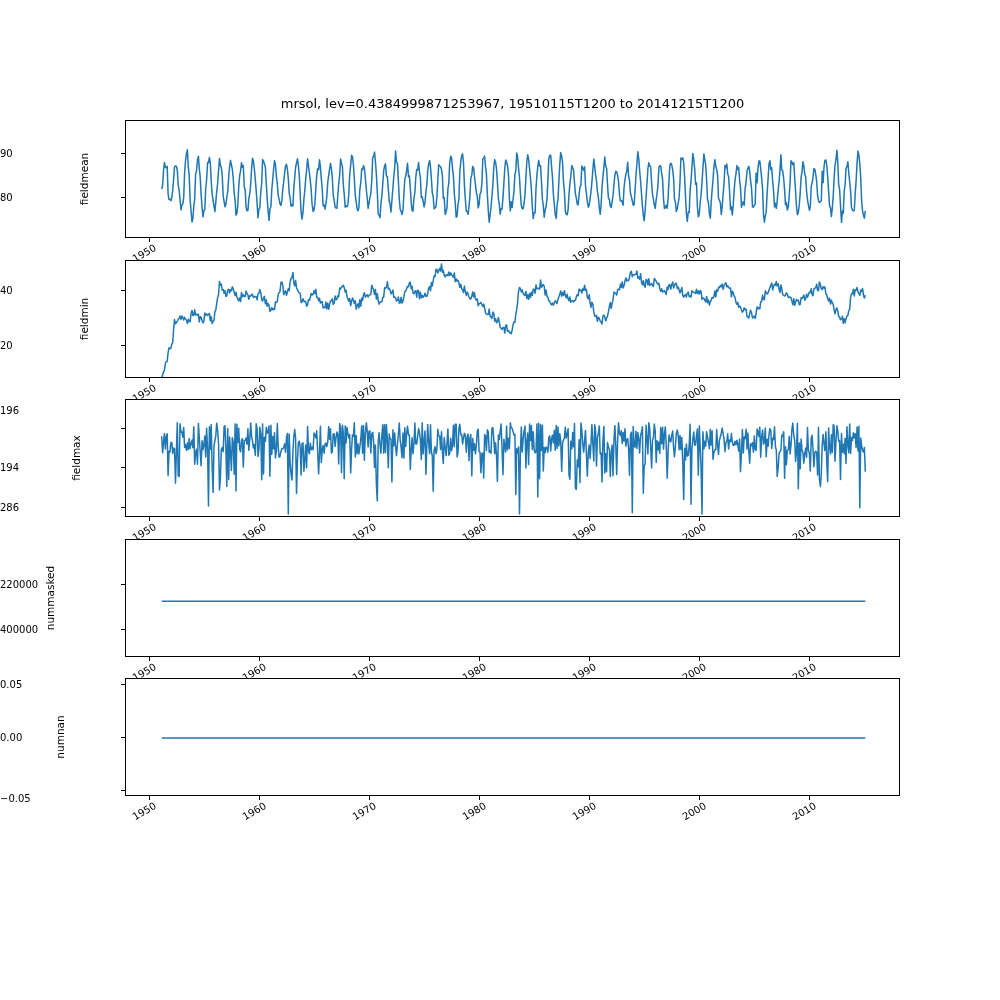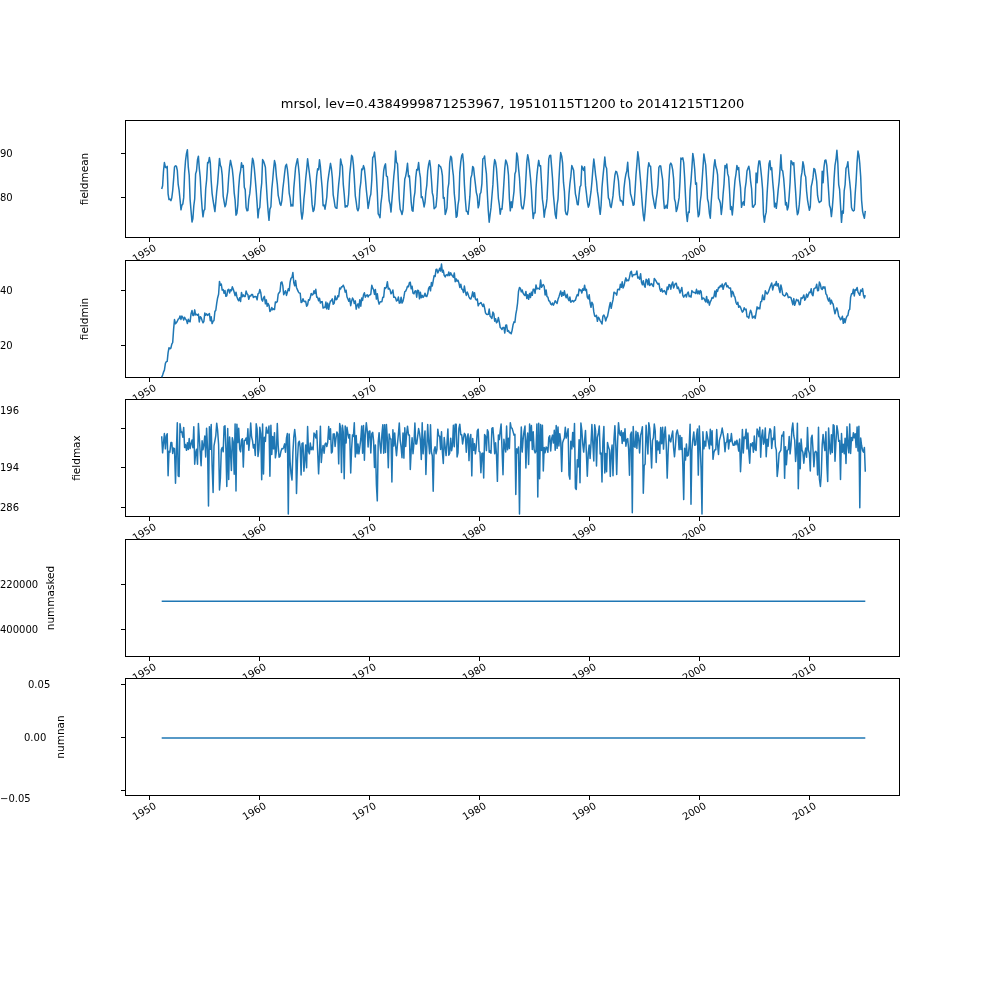--- a/index.html
+++ b/index.html
@@ -135,23 +135,23 @@
   <section>
     <span class="ylabel" style="left: 60px; top: 737px;">numnan</span>
   <div class="frame" style="left: 125px; top: 678px; width: 775px; height: 118px; border-color: rgb(0, 0, 0);">
         <svg width="775" height="118" viewBox="0 0 775 118">
           <path d="M35.7 59.00L739.3 59.00" fill="none" stroke="#1f77b4" stroke-width="1.5" stroke-linejoin="round"></path>
         </svg>
       </div>
       <div class="ytick" style="left: 121px; top: 789.5px;"></div>
       <span class="ytlabel" style="top: 792px;">−0.05</span>
       <div class="ytick" style="left: 121px; top: 736.5px;"></div>
-      <span class="ytlabel" style="top: 730.5px; margin-left: 24px;">0.00</span>
+      <span class="ytlabel" style="top: 730.5px;">0.00</span>
       <div class="ytick" style="left: 121px; top: 683.5px;"></div>
-      <span class="ytlabel" style="top: 677.5px; margin-left: 28px;">0.05</span>
+      <span class="ytlabel" style="top: 677.5px;">0.05</span>
       <div class="xtick" style="left: 148.7px; top: 796px;"></div>
       <span class="xtlabel" style="right: 847.8px; top: 800px;">1950</span>
       <div class="xtick" style="left: 258.8px; top: 796px;"></div>
       <span class="xtlabel" style="right: 737.7px; top: 800px;">1960</span>
       <div class="xtick" style="left: 368.9px; top: 796px;"></div>
       <span class="xtlabel" style="right: 627.6px; top: 800px;">1970</span>
       <div class="xtick" style="left: 479px; top: 796px;"></div>
       <span class="xtlabel" style="right: 517.5px; top: 800px;">1980</span>
       <div class="xtick" style="left: 589.1px; top: 796px;"></div>
       <span class="xtlabel" style="right: 407.4px; top: 800px;">1990</span>

